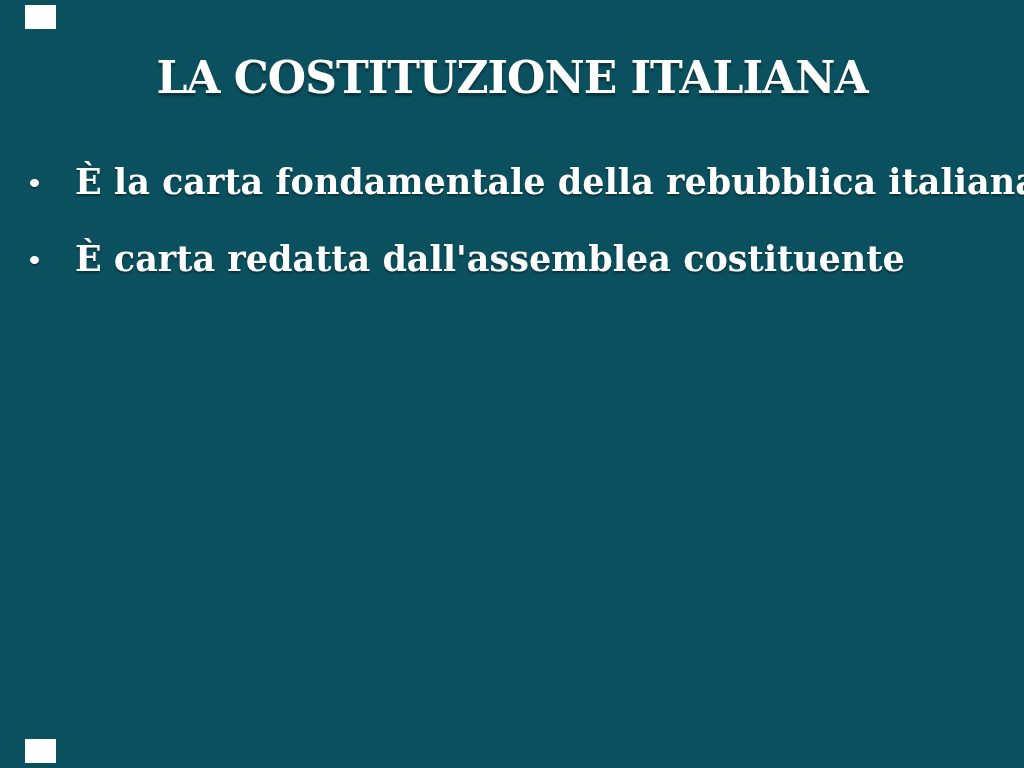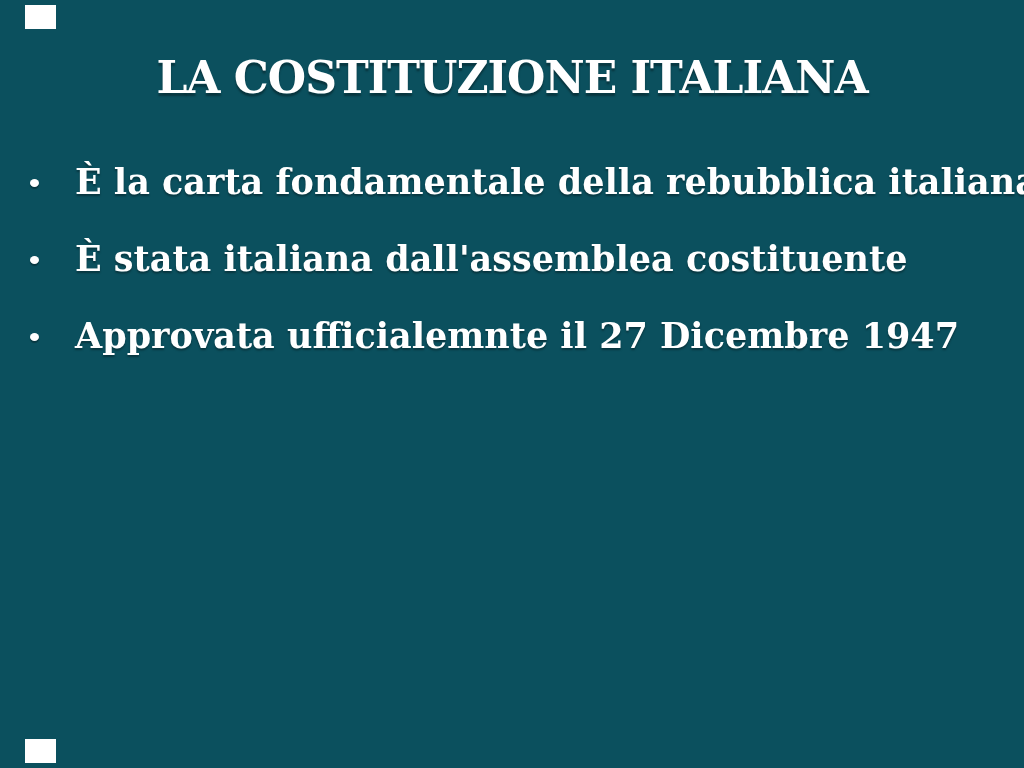--- a/index.html
+++ b/index.html
@@ -80,23 +80,19 @@
 
   <h1 class="slide-title">LA COSTITUZIONE ITALIANA</h1>
 
   <ul class="bullet-list">
     <li class="bullet-item">
       <span class="bullet-dot"></span>
       <span>È la carta fondamentale della rebubblica italiana</span>
     </li>
     <li class="bullet-item">
       <span class="bullet-dot"></span>
-      <span>È stata italiana dall'assemblea costituente</span>
-    </li>
-    <li class="bullet-item">
-      <span class="bullet-dot"></span>
-      <span>Approvata ufficialemnte il 27 Dicembre 1947</span>
+      <span>È carta redatta dall'assemblea costituente</span>
     </li>
   </ul>
 
   <div class="corner-mark bottom"></div>
 
 </div>
 
 </body></html>

